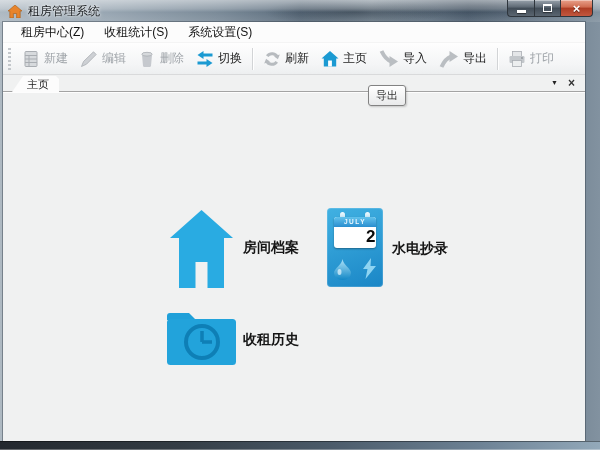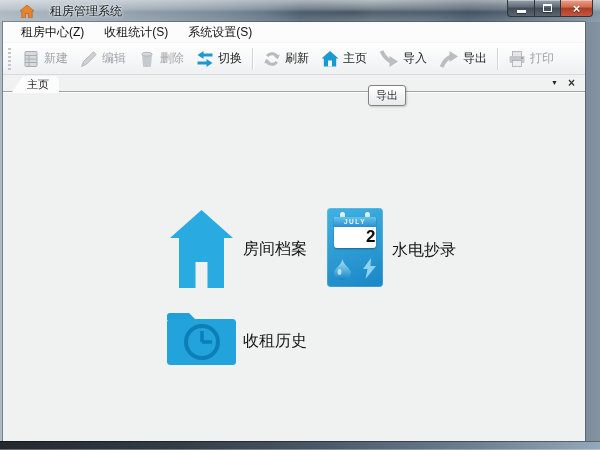--- a/index.html
+++ b/index.html
@@ -8,21 +8,21 @@
     position:relative;width:600px;height:450px;overflow:hidden;
     font-family:"Liberation Sans","DejaVu Sans",sans-serif;
     background:
       radial-gradient(130px 20px at 355px 12px, rgba(18,28,40,.40), transparent 70%),
       radial-gradient(170px 22px at 485px 6px, rgba(24,34,46,.32), transparent 70%),
       linear-gradient(90deg,#aeb9c2 0%,#98a6b2 18%,#7b8b99 36%,#5a6b7b 50%,#72828f 62%,#4e5f70 78%,#8292a0 100%);
   }
   
   .titlebar{
     position:absolute;left:0;top:0;width:100%;height:22px;
-    display:flex;align-items:center;padding-left:20px;gap:16px;
+    display:flex;align-items:center;padding-left:8px;gap:6px;
     background:linear-gradient(180deg,rgba(255,255,255,.50),rgba(255,255,255,.22) 40%,rgba(255,255,255,0) 55%,rgba(255,255,255,.10));
   }
   .title-text{font-size:12px;color:#15191d;text-shadow:0 0 4px rgba(255,255,255,.9),0 0 2px rgba(255,255,255,.9);}
   .win-controls{position:absolute;top:0;right:7px;display:flex;z-index:5;}
   .win-btn{
     width:27px;height:17px;border:1px solid #2e353c;border-top:none;
     display:flex;align-items:center;justify-content:center;
     background:linear-gradient(180deg,#99a3ad,#5d6873 45%,#414c57 50%,#5a6570);
     box-shadow:inset 0 1px 0 rgba(255,255,255,.4);
   }
@@ -72,21 +72,21 @@
     position:absolute;left:365px;top:63px;z-index:20;
     padding:2px 7px;font-size:11px;color:#333;
     background:linear-gradient(180deg,#ffffff,#e9eaeb);
     border:1px solid #828282;border-radius:3px;
     box-shadow:1px 1px 2px rgba(0,0,0,.18);
   }
   
   .content{position:absolute;left:0;top:70px;right:0;bottom:0;}
   .shortcut{position:absolute;cursor:pointer;}
   .sc-house{left:167px;top:118px;width:63px;height:78px;}
-  .sc-label{position:absolute;font-size:16px;font-weight:normal;color:#151515;white-space:nowrap;}
+  .sc-label{position:absolute;font-size:14px;font-weight:bold;color:#151515;white-space:nowrap;}
   .lbl-room{left:240px;top:147px;}
   .lbl-utility{left:389px;top:148px;}
   .lbl-history{left:240px;top:239px;}
   .cal-tile{
     position:absolute;left:324px;top:116px;width:56px;height:79px;border-radius:4px;
     background:linear-gradient(160deg,#41b1e2,#1a86c6);
     box-shadow:inset 0 0 0 1px rgba(255,255,255,.15);cursor:pointer;
   }
   .clip{position:absolute;top:4px;width:5px;height:10px;border-radius:2.5px;
     background:linear-gradient(180deg,#f2fbff,#9fd4ee);box-shadow:0 1px 1px rgba(0,0,0,.25);}

